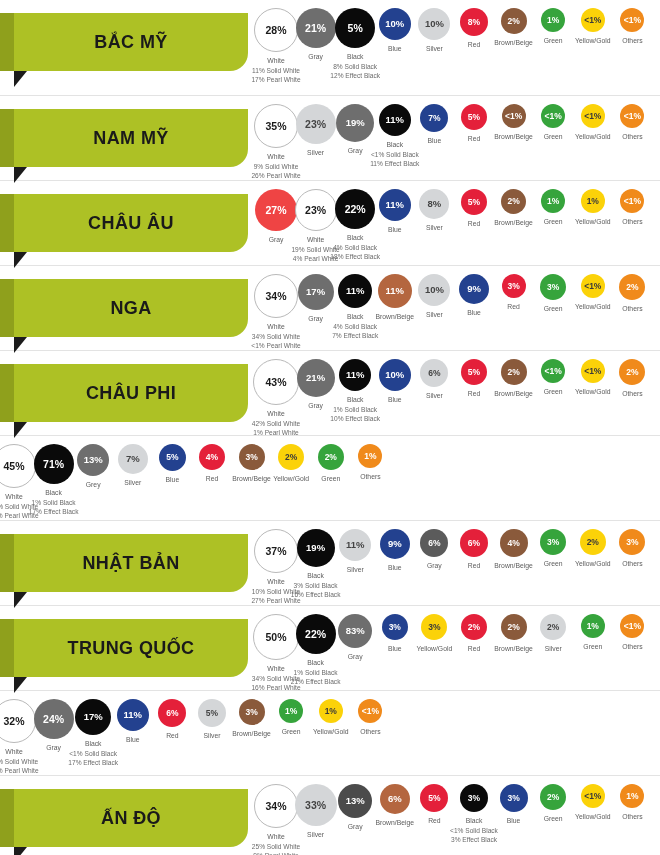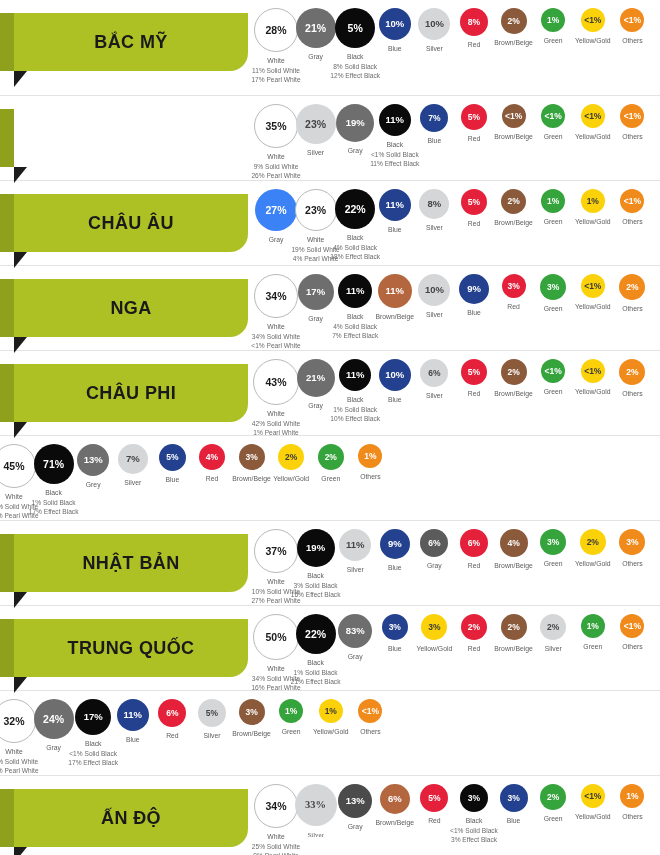--- a/index.html
+++ b/index.html
@@ -176,20 +176,23 @@
             <div class="pct" style="color: rgb(255, 255, 255); font-size: 8.5px;">&lt;1%</div>
           </div>
           <div class="cap"><span>Others</span></div>
         </div>
       </div>
     </div>
     <div class="region-row">
       <div class="label-wrap">
         <div class="fold2"></div>
         <div class="fold"></div>
+        <div class="ribbon">
+          <div class="ribbon-text">NAM MỸ</div>
+        </div>
       </div>
       <div class="circles">
         <div class="cell" style="left: -19px;">
           <div class="bubble" style="width: 44px; height: 44px; background: rgb(255, 255, 255); border: 1px solid rgb(185, 185, 185);">
             <div class="pct" style="color: rgb(26, 26, 26); font-size: 10.5px;">35%</div>
           </div>
           <div class="cap"><span>White</span><span class="sub">9% Solid White</span><span class="sub">26% Pearl White</span></div>
         </div>
         <div class="cell" style="left: 20.6px;">
           <div class="bubble" style="width: 40px; height: 40px; background: rgb(212, 214, 216);">
@@ -250,21 +253,21 @@
     <div class="region-row">
       <div class="label-wrap">
         <div class="fold2"></div>
         <div class="fold"></div>
         <div class="ribbon">
           <div class="ribbon-text">CHÂU ÂU</div>
         </div>
       </div>
       <div class="circles">
         <div class="cell" style="left: -19px;">
-          <div class="bubble" style="width: 42px; height: 42px; background: #3b82f6;">
+          <div class="bubble" style="width: 42px; height: 42px; background: #ef4444;">
             <div class="pct" style="color: rgb(255, 255, 255); font-size: 10.5px;">27%</div>
           </div>
           <div class="cap"><span>Gray</span></div>
         </div>
         <div class="cell" style="left: 20.6px;">
           <div class="bubble" style="width: 42px; height: 42px; background: rgb(255, 255, 255); border: 1px solid rgb(185, 185, 185);">
             <div class="pct" style="color: rgb(26, 26, 26); font-size: 10.5px;">23%</div>
           </div>
           <div class="cap"><span>White</span><span class="sub">19% Solid White</span><span class="sub">4% Pearl White</span></div>
         </div>
@@ -738,21 +741,21 @@
           <div class="ribbon-text">ẤN ĐỘ</div>
         </div>
       </div>
       <div class="circles">
         <div class="cell" style="left: -19px;">
           <div class="bubble" style="width: 44px; height: 44px; background: rgb(255, 255, 255); border: 1px solid rgb(185, 185, 185);">
             <div class="pct" style="color: rgb(26, 26, 26); font-size: 10.5px;">34%</div>
           </div>
           <div class="cap"><span>White</span><span class="sub">25% Solid White</span><span class="sub">9% Pearl White</span></div>
         </div>
-        <div class="cell" style="left: 20.6px; font-family: Liberation Serif, serif;">
+        <div class="cell" style="left: 20.6px;">
           <div class="bubble" style="width: 42px; height: 42px; background: rgb(212, 214, 216);">
             <div class="pct" style="color: rgb(68, 68, 68); font-size: 10.5px;">33%</div>
           </div>
           <div class="cap"><span>Silver</span></div>
         </div>
         <div class="cell" style="left: 60.2px;">
           <div class="bubble" style="width: 34px; height: 34px; background: rgb(75, 75, 75);">
             <div class="pct" style="color: rgb(255, 255, 255); font-size: 9.5px;">13%</div>
           </div>
           <div class="cap"><span>Gray</span></div>

